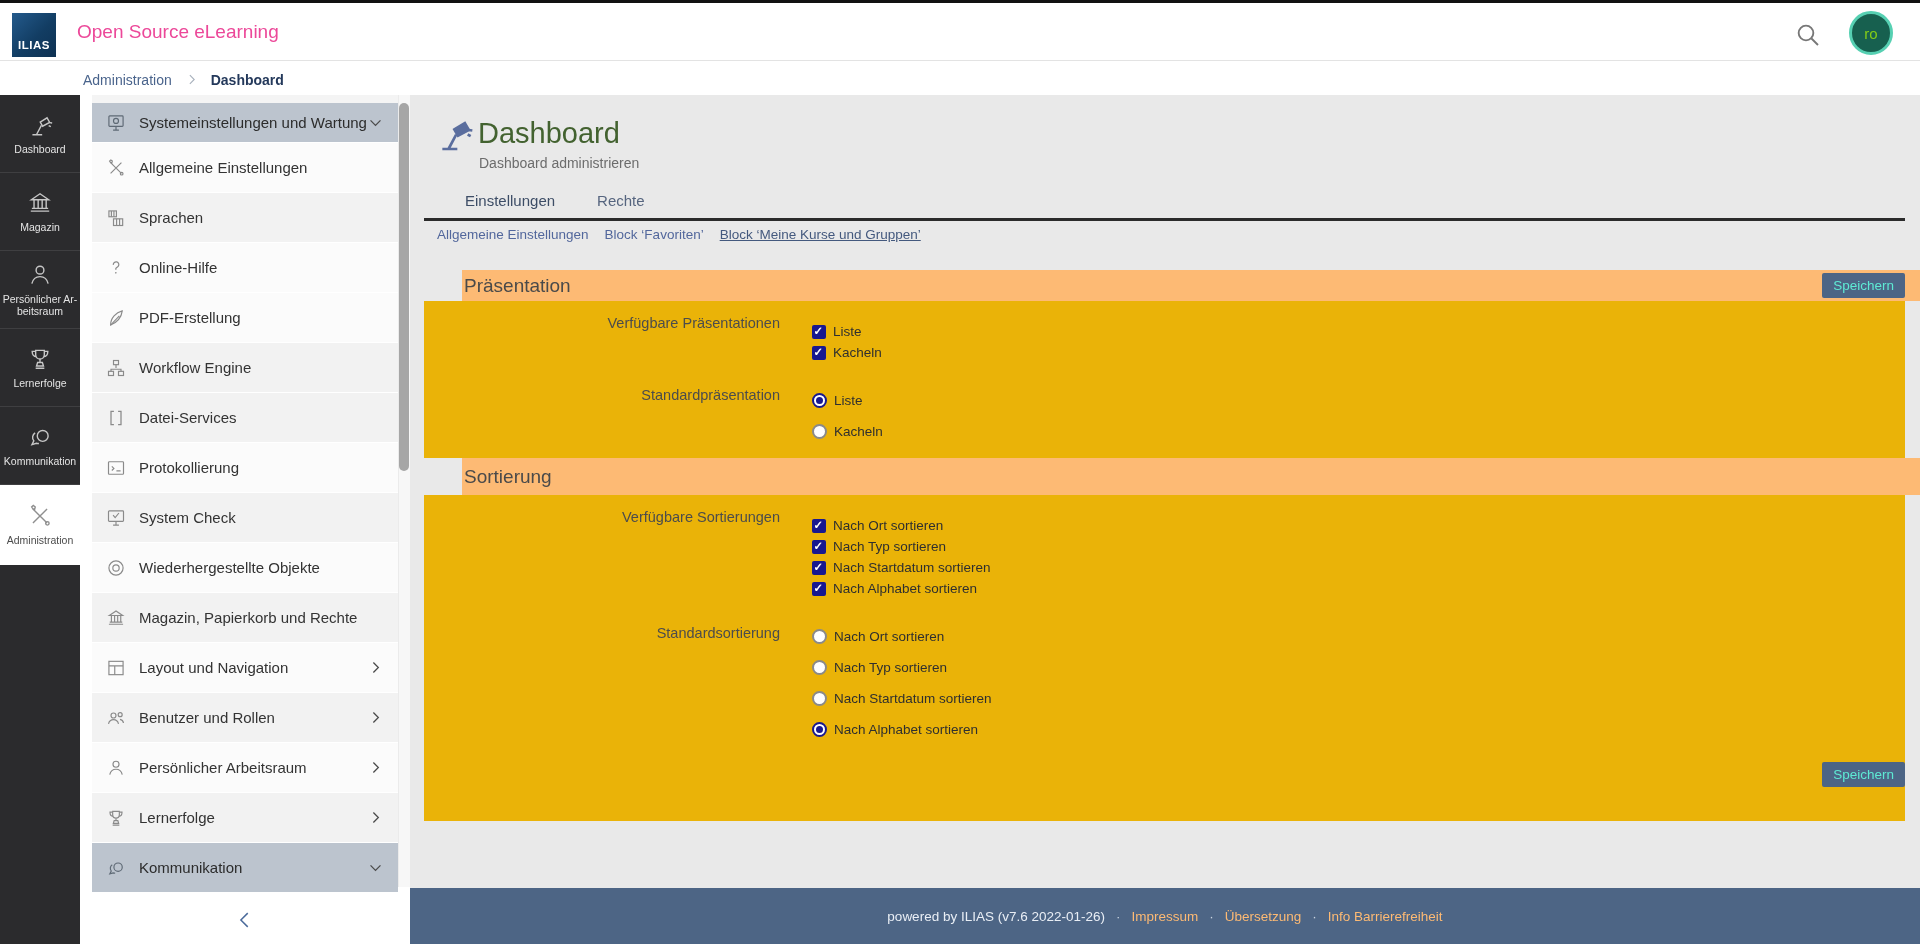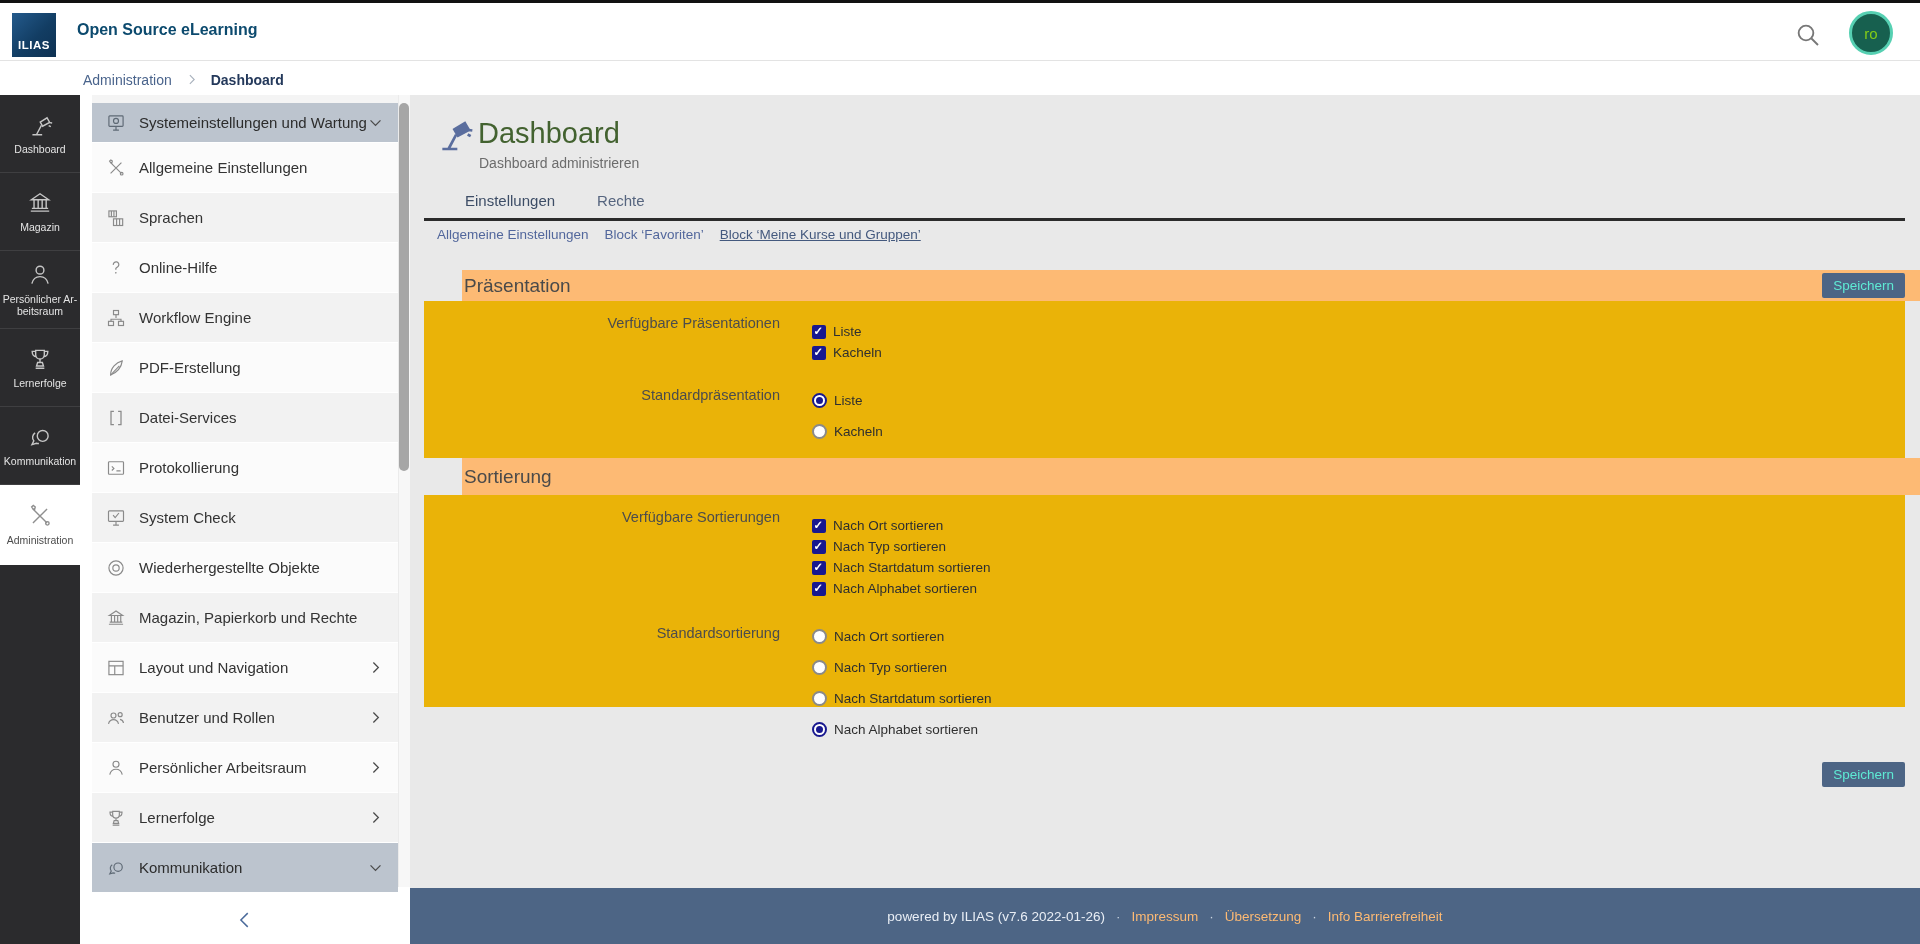--- a/index.html
+++ b/index.html
@@ -8,21 +8,21 @@
   #app { position:relative; width:1920px; height:944px; background:#fff; overflow:hidden; }
   svg { display:block; }
 
   
   .topbar { position:absolute; top:0; left:0; right:0; height:61px; background:#fff;
             border-top:3px solid #111; border-bottom:1px solid #e3e3e3; z-index:5; }
   .logo { position:absolute; left:12px; top:10px; width:44px; height:44px;
           background:linear-gradient(135deg,#245a8c 0%,#123d63 55%,#0e3152 100%);
           color:#fff; display:flex; align-items:flex-end; justify-content:center;
           font-size:11.5px; font-weight:bold; letter-spacing:.5px; padding-bottom:6px; cursor:pointer; }
-  .app-title { position:absolute; left:77px; top:18px; font-size:16px; font-weight:700; color:#0c4a6e; }
+  .app-title { position:absolute; left:77px; top:18px; font-size:19px; font-weight:400; color:#ec4899; }
   .search-btn { position:absolute; left:1792px; top:16px; width:32px; height:32px; cursor:pointer; }
   .avatar { position:absolute; left:1849px; top:8px; width:44px; height:44px; border-radius:50%;
             background:#17604f; border:3px solid #56d0b2; color:#84cc16; display:flex;
             align-items:center; justify-content:center; font-size:15px; cursor:pointer; }
 
   
   .crumbs { position:absolute; top:64px; left:0; right:0; height:31px; background:#fff;
             display:flex; align-items:center; padding-left:83px; font-size:14px; gap:13px; }
   .crumb-link { color:#4a648c; cursor:pointer; }
   .crumb-current { color:#24395b; font-weight:700; cursor:pointer; }
@@ -74,21 +74,21 @@
 
   .band { position:absolute; left:32px; width:1481px; background:#fdba74;margin-left:20px; }
   .band.b1 { top:175px; height:31px; }
   .band.b2 { top:363px; height:37px; }
   .band .sect-h { font-size:19px; color:#4a4a4a; padding-left:2px; }
   .band.b1 .sect-h { line-height:31px; }
   .band.b2 .sect-h { line-height:37px; }
 
   .body-card { position:absolute; left:14px; width:1481px; background:#eab308; }
   .body-card.c1 { top:206px; height:157px; }
-  .body-card.c2 { top:400px; height:212px; }
+  .body-card.c2 { top:400px; height:326px; }
 
   .flabel { position:absolute; left:0; width:356px; text-align:right; font-size:14.5px; color:#4c4c4c; }
   .opts { position:absolute; left:388px; }
   .opt { display:flex; align-items:center; gap:7px; font-size:13.5px; color:#2f2f2f; cursor:pointer; }
   .opt.h21 { height:21px; }
   .opt.h31 { height:31px; }
   .cb { width:14px; height:14px; background:#18188f; border-radius:2px; position:relative; flex:none; }
   .cb::after { content:"✓"; position:absolute; left:1.5px; top:-1px; color:#fff; font-size:11.5px; font-weight:bold; }
   .radio { width:15px; height:15px; border-radius:50%; border:2px solid #8a8a8a; background:#fff; flex:none; position:relative; }
   .radio.sel { border-color:#18188f; }
@@ -247,40 +247,40 @@
       <div class="mrow ra">
         <span class="mic">
           <svg class="icg" width="20" height="20" viewBox="0 0 24 24" fill="none" stroke-width="1.5">
             <path d="M8.8 8.2a3.3 3.3 0 116 1.6c-.8 1.2-2.4 1.5-3 2.8v1.6"></path>
               <circle cx="11.8" cy="17.8" r="1" fill="#8a8a8a" stroke="none"></circle>
           </svg>
         </span>
         <span>Online-Hilfe</span>
       </div>
 
+      <div class="mrow ra">
+        <span class="mic">
+          <svg class="icg" width="20" height="20" viewBox="0 0 24 24" fill="none" stroke-width="1.4">
+            <path d="M5.5 20.5C5.5 12 12 5.5 19.5 3.5c-1 7.5-5.5 13.5-14 17z"></path>
+              <path d="M5.5 20.5L16 9.5"></path>
+          </svg>
+        </span>
+        <span>PDF-Erstellung</span>
+      </div>
+
       <div class="mrow rb">
         <span class="mic">
           <svg class="icg" width="20" height="20" viewBox="0 0 24 24" fill="none" stroke-width="1.4">
             <rect x="9" y="3" width="6" height="5"></rect>
               <rect x="3" y="16" width="6" height="5"></rect>
               <rect x="15" y="16" width="6" height="5"></rect>
               <path d="M12 8v4M6 16v-2.5h12V16"></path>
           </svg>
         </span>
         <span>Workflow Engine</span>
-      </div>
-
-      <div class="mrow ra">
-        <span class="mic">
-          <svg class="icg" width="20" height="20" viewBox="0 0 24 24" fill="none" stroke-width="1.4">
-            <path d="M5.5 20.5C5.5 12 12 5.5 19.5 3.5c-1 7.5-5.5 13.5-14 17z"></path>
-              <path d="M5.5 20.5L16 9.5"></path>
-          </svg>
-        </span>
-        <span>PDF-Erstellung</span>
       </div>
 
       <div class="mrow rb">
         <span class="mic">
           <svg class="icg" width="20" height="20" viewBox="0 0 24 24" fill="none" stroke-width="1.5">
             <path d="M9.5 4H6v16h3.5M14.5 4H18v16h-3.5"></path>
           </svg>
         </span>
         <span>Datei-Services</span>
       </div>

